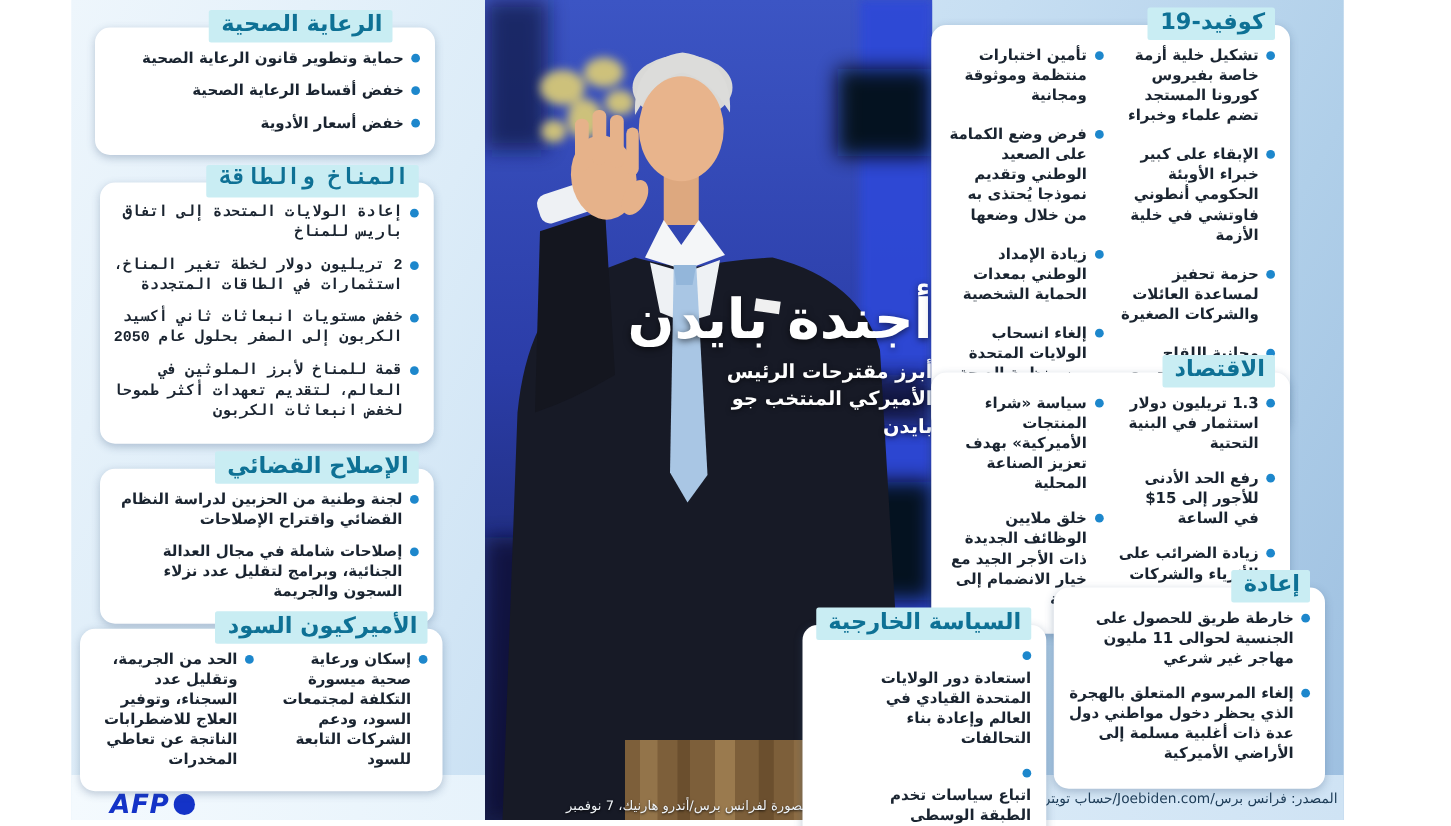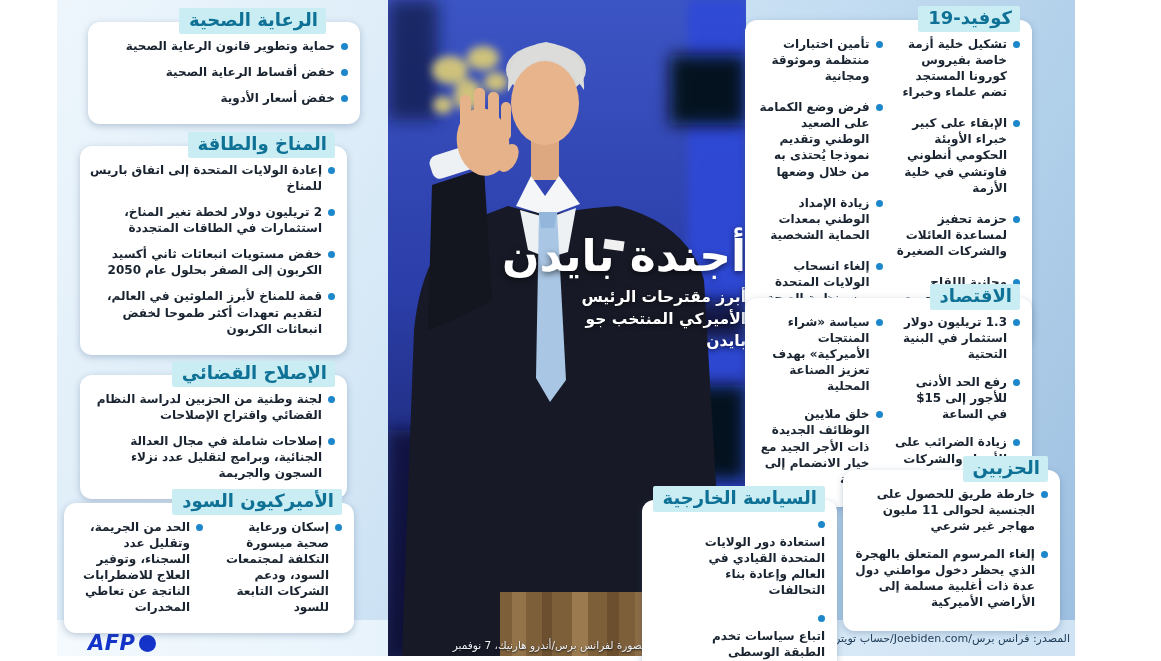--- a/index.html
+++ b/index.html
@@ -74,22 +74,22 @@
   .card.foreign .b-item{margin-bottom:12px;flex-direction:column;}
   .bullet{
     flex:none;width:7px;height:7px;border-radius:50%;
     background:var(--bullet,#1d87cc);margin-top:5px;
   }
   .b-text{
     font-size:12px;font-weight:bold;line-height:1.34;
     color:var(--body-text,#1a2430);text-align:right;
   }
   
-  .card.healthcare{left:88px;top:22px;width:272px;min-height:88px;}
-  .card.climate{left:80px;top:146px;width:267px;min-height:188px;}
+  .card.healthcare{left:76px;top:22px;width:272px;min-height:88px;}
+  .card.climate{left:80px;top:146px;width:267px;min-height:188px;font-family:Liberation Mono, monospace;}
   .card.judicial{left:80px;top:375px;width:267px;min-height:88px;}
   .card.black{left:64px;top:503px;width:290px;min-height:100px;}
   .card.covid19{left:745px;top:20px;width:287px;min-height:244px;}
   .card.economy{left:745px;top:298px;width:287px;min-height:146px;}
   .card.immigration{left:843px;top:470px;width:217px;min-height:118px;}
   .card.foreign{left:642px;top:500px;width:195px;min-height:106px;padding-left:34px;}
   
   .afp-logo{
     position:absolute;left:88px;top:631px;z-index:3;
     display:flex;align-items:center;gap:3px;
@@ -325,21 +325,21 @@
           </div>
           <div class="b-item">
             <span class="bullet"></span>
             <span class="b-text">خلق ملايين الوظائف الجديدة ذات الأجر الجيد مع خيار الانضمام إلى نقابة</span>
           </div>
         </div>
     </div>
   </section>
 
   <section class="card immigration">
-    <h2 class="sec-title">الحزبين</h2>
+    <h2 class="sec-title">إعادة</h2>
     <div class="col">
         <div class="b-item">
           <span class="bullet"></span>
           <span class="b-text">خارطة طريق للحصول على الجنسية لحوالى 11 مليون مهاجر غير شرعي</span>
         </div>
         <div class="b-item">
           <span class="bullet"></span>
           <span class="b-text">إلغاء المرسوم المتعلق بالهجرة الذي يحظر دخول مواطني دول عدة ذات أغلبية مسلمة إلى الأراضي الأميركية</span>
         </div>
       </div>

